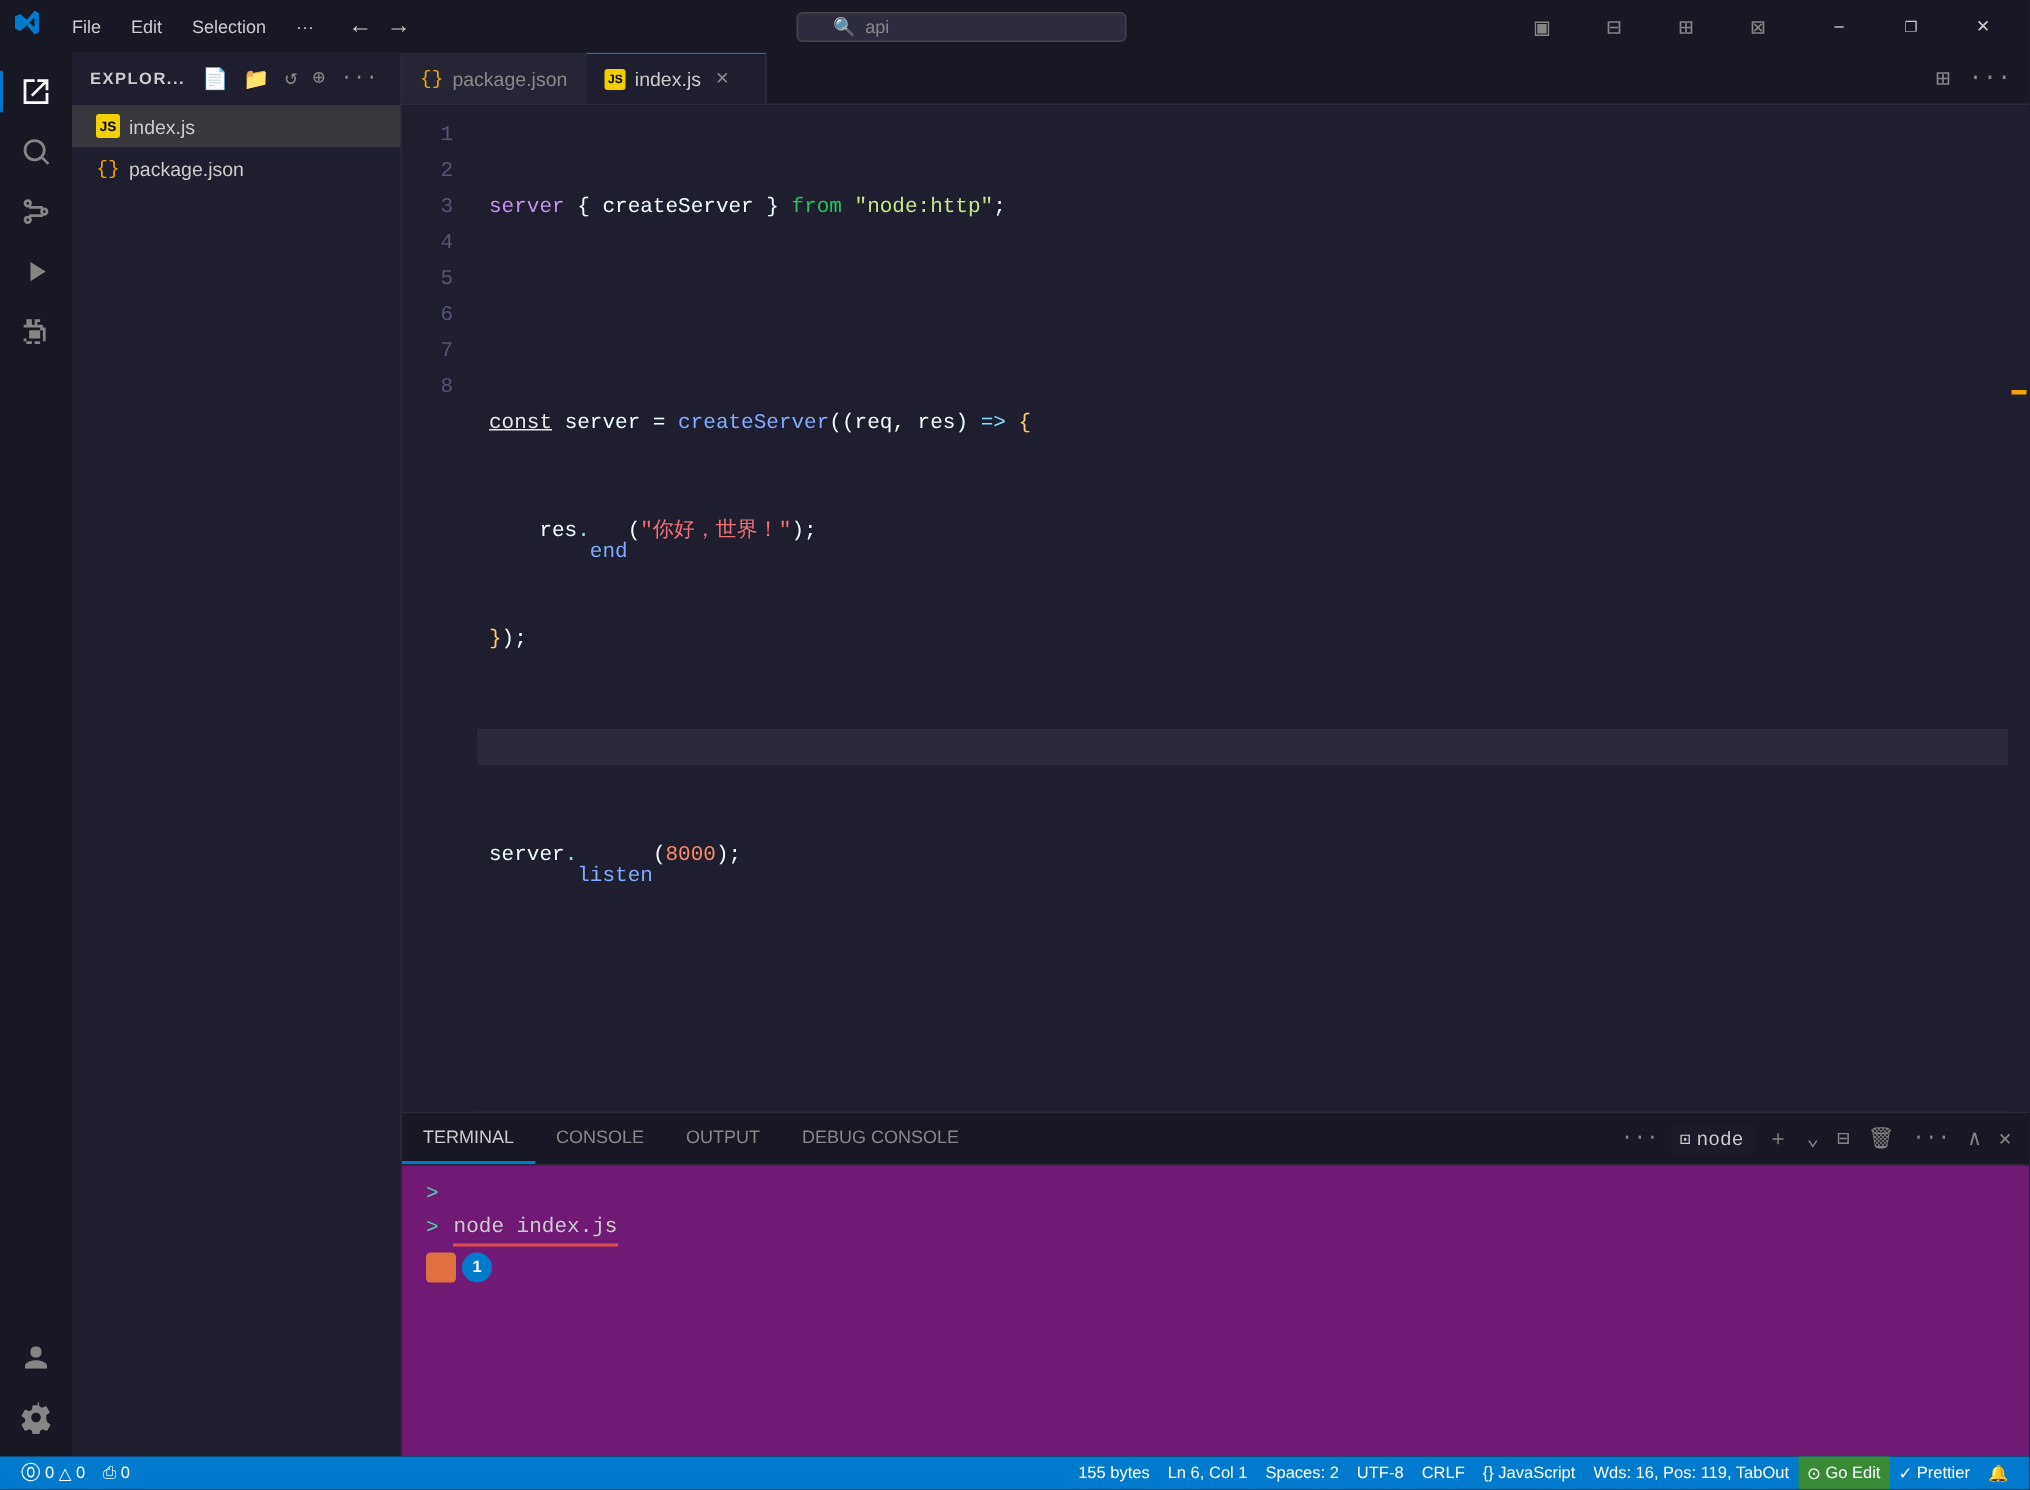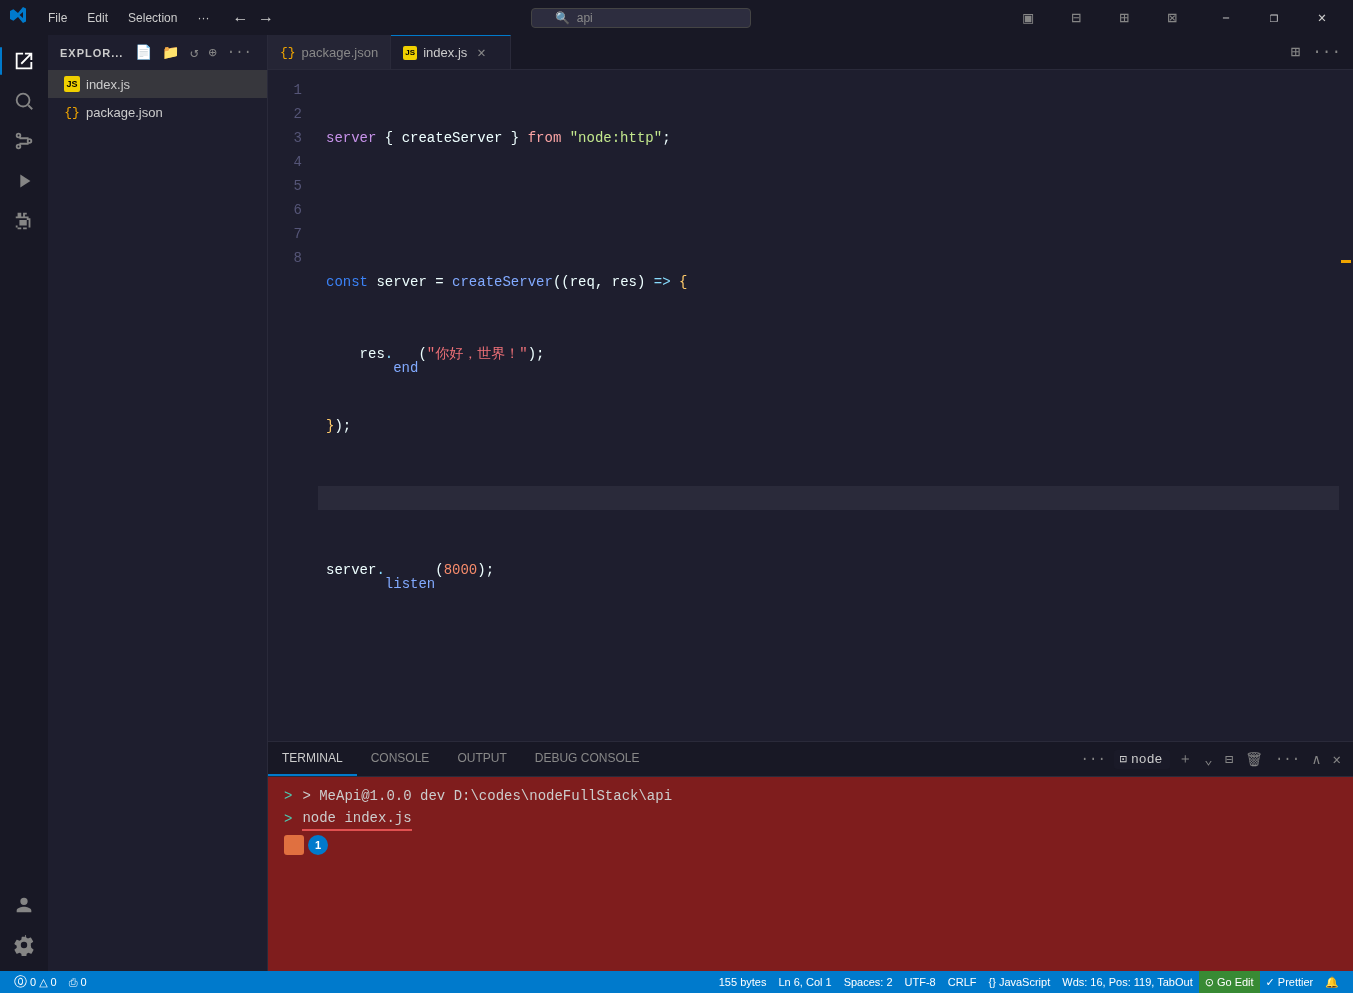--- a/index.html
+++ b/index.html
@@ -303,36 +303,36 @@
     }
     .code-line {
       height: 24px;
       padding: 0 8px;
       display: flex;
       align-items: center;
     }
     .code-line.highlighted { background: #2a2a3a; }
     
     .kw-import { color: #c792ea; }
-    .kw-const { color: #3b82f6; }
-    .kw-from { color: #fca5a5; }
+    .kw-const { color: #e5e5e5; text-decoration: underline; }
+    .kw-from { color: #22c55e; }
     .kw-arrow { color: #89ddff; }
     .fn-name { color: #82aaff; }
     .str { color: #c3e88d; }
     .str-red { color: #f07178; }
     .punct { color: #89ddff; }
     .method { color: #82aaff; margin-top: 28px; }
     .num { color: #f78c6c; }
     .brace { color: #ffcb6b; }
     .plain { color: #eeffff; }
 
     
     .terminal-panel {
       height: 230px;
-      background: #7f1d1d;
+      background: #701a75;
       border-top: 1px solid #2a2a3a;
       display: flex;
       flex-direction: column;
       flex-shrink: 0;
     }
     .terminal-tabs {
       height: 35px;
       background: #181825;
       display: flex;
       align-items: stretch;
@@ -619,21 +619,20 @@
           <span class="term-action-btn">⊟</span>
           <span class="term-action-btn">🗑</span>
           <span class="term-action-btn">···</span>
           <span class="term-action-btn">∧</span>
           <span class="term-action-btn">✕</span>
         </div>
       </div>
       <div class="terminal-content">
         <div class="term-line">
           <span style="color:#4ec9b0;">&gt;</span>
-          <span style="margin-left:6px;">&gt; MeApi@1.0.0 dev D:\codes\nodeFullStack\api</span>
         </div>
         <div class="term-line">
           <span style="color:#4ec9b0;">&gt;</span>
           <span style="margin-left:6px;">
             <span class="term-underline">node index.js</span>
           </span>
         </div>
         <div class="term-cursor-area">
           <div class="term-badge-orange"></div>
           <div class="term-badge-blue">

